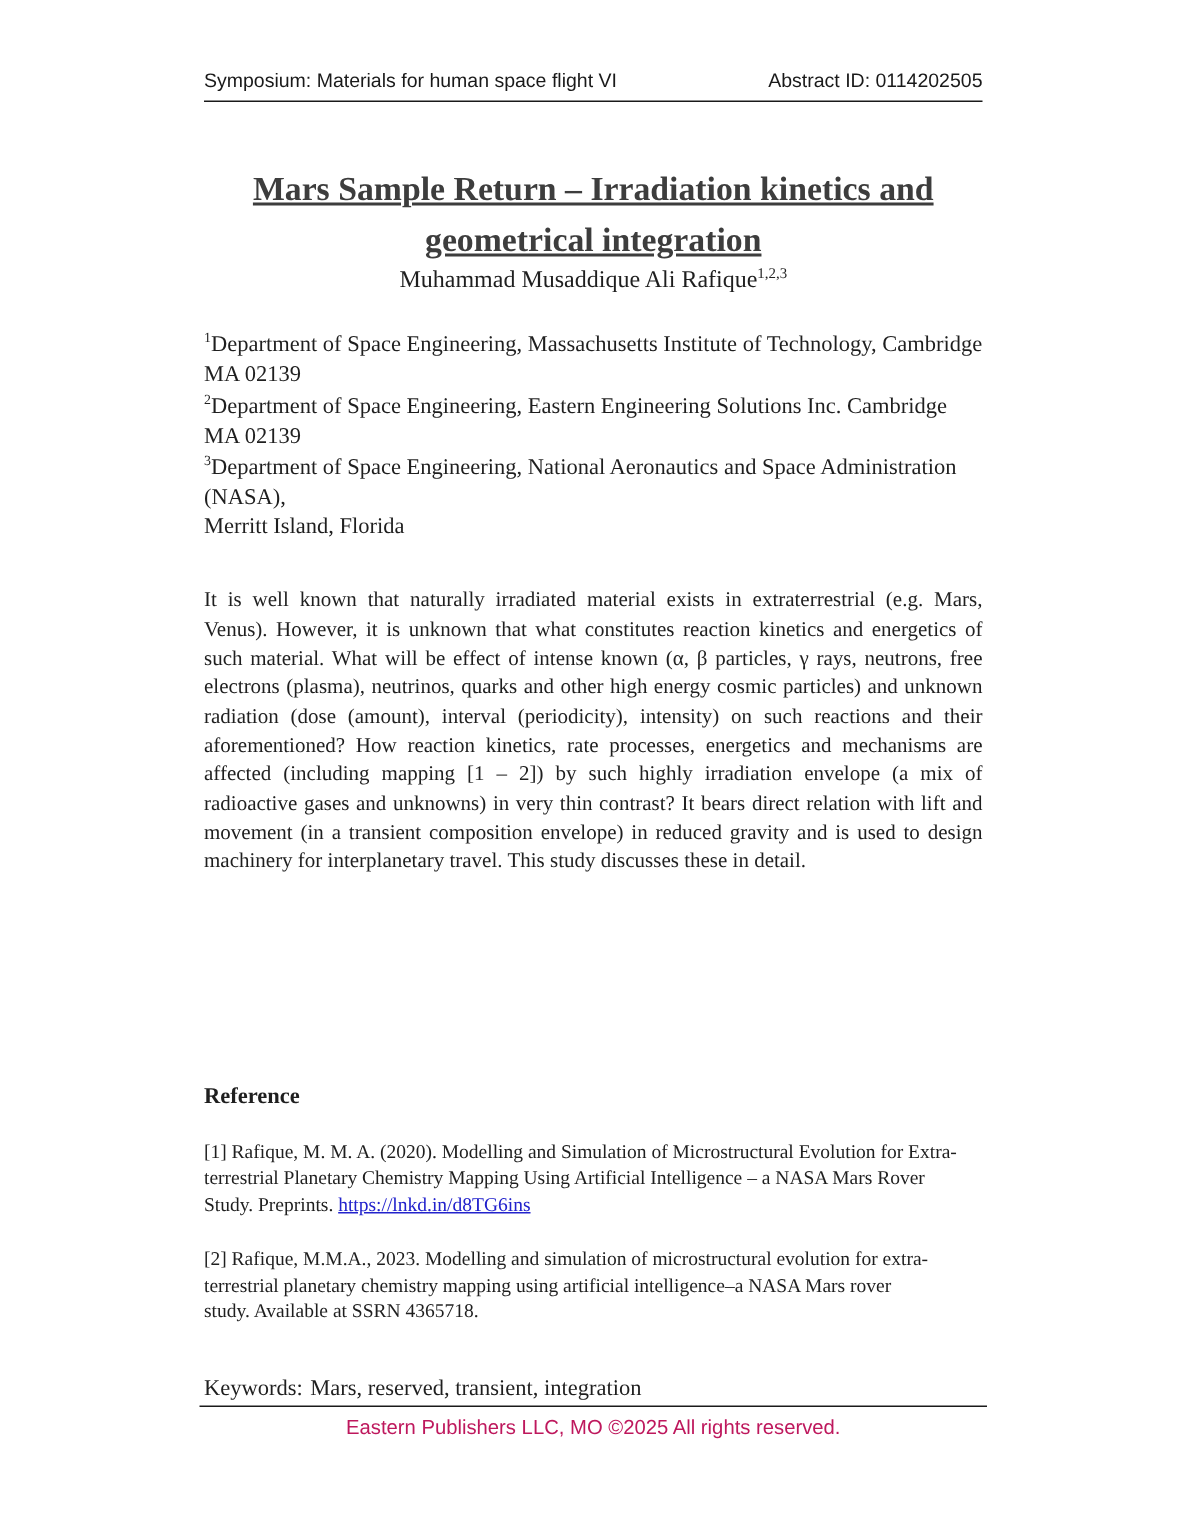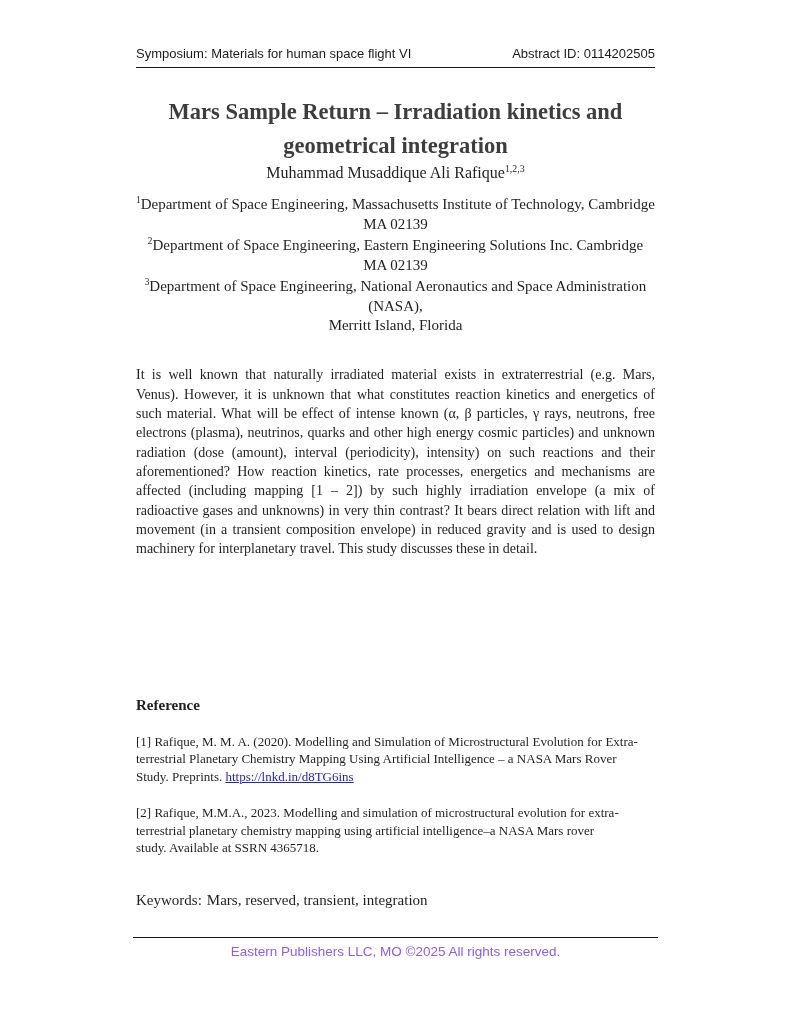--- a/index.html
+++ b/index.html
@@ -25,39 +25,39 @@
     padding-top: 46px;
     padding-bottom: 6px;
     border-bottom: 1.5px solid #1a1a1a;
     font-family: "Liberation Sans", sans-serif;
     font-size: 13px;
     color: #1a1a1a;
   }
 
   
   .paper-title {
-    margin-top: 27px;
+    margin-top: 41px;
     text-align: center;
     font-size: 22.5px;
     font-weight: bold;
     color: #3d3d3d;
     line-height: 1.5;
+    text-decoration: underline;
   }
 
   
   .author-line {
     text-align: center;
     font-size: 16px;
   }
   sup { font-size: 0.62em; }
 
   
   .affiliations {
-    margin-top: 12px;
-    text-align: center;
+    margin-top: 24px;
     font-size: 15px;
     line-height: 1.33;
   }
 
   
   .contact {
     margin-top: 14px;
     text-align: center;
     font-size: 15px;
     line-height: 1.35;
@@ -100,21 +100,21 @@
   .page-footer {
     position: absolute;
     left: 88px;
     right: 88px;
     top: 937px;
     border-top: 1px solid #1a1a1a;
     padding-top: 6px;
     text-align: center;
     font-family: "Liberation Sans", sans-serif;
     font-size: 13.5px;
-    color: #8b5cf6;
+    color: #be185d;
   }
 </style>
 </head>
 <body>
 
 <div class="page">
 
   <div class="running-header">
     <span>Symposium: Materials for human space flight VI</span>
     <span>Abstract ID: 0114202505</span>

